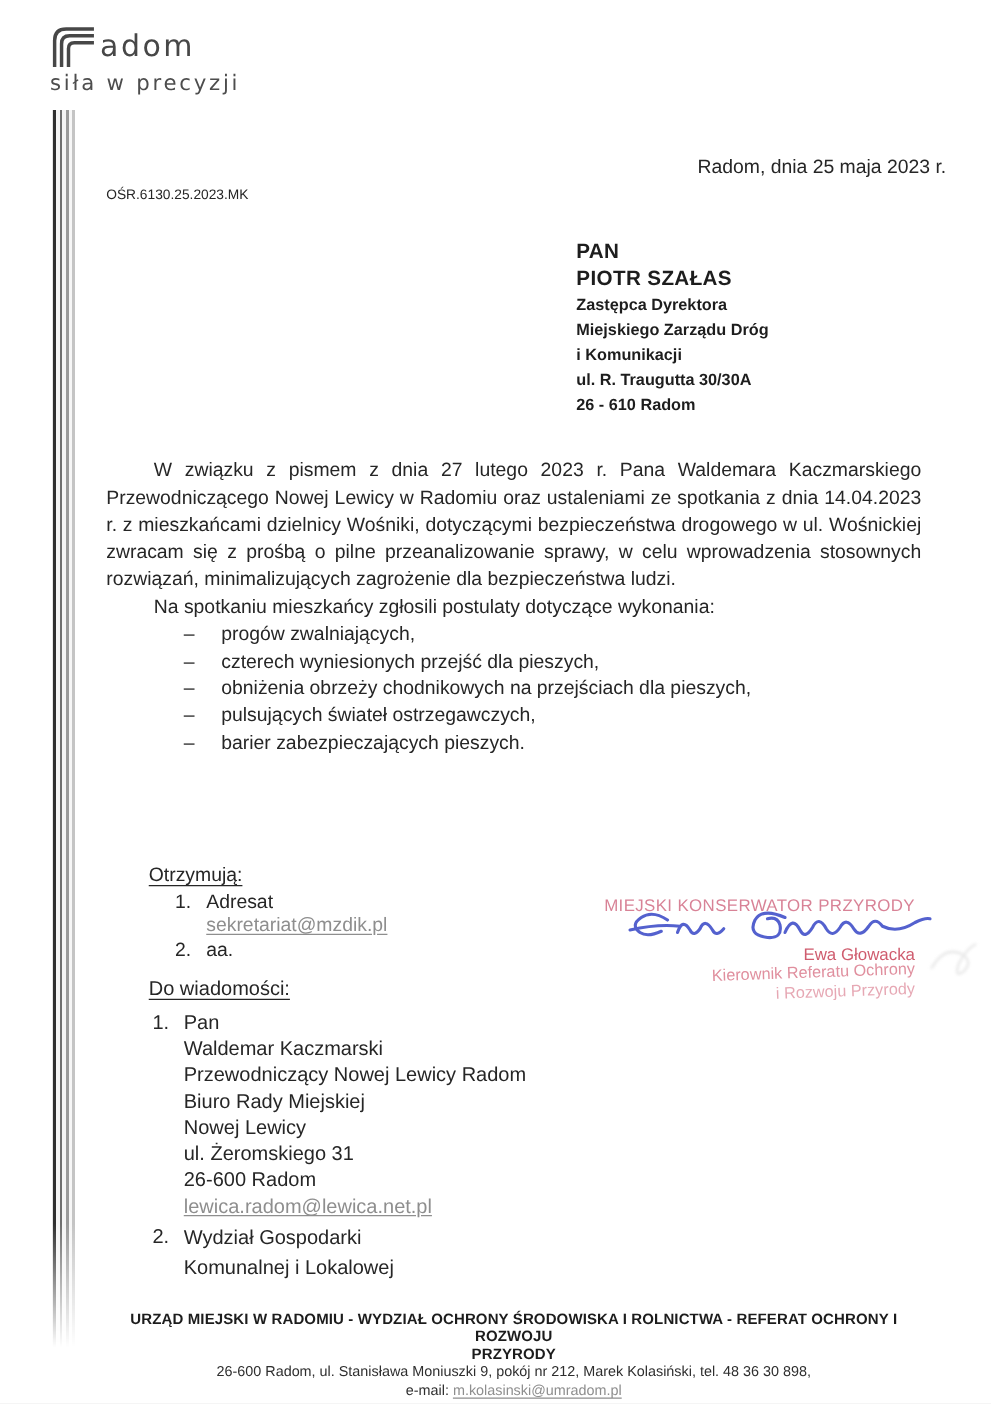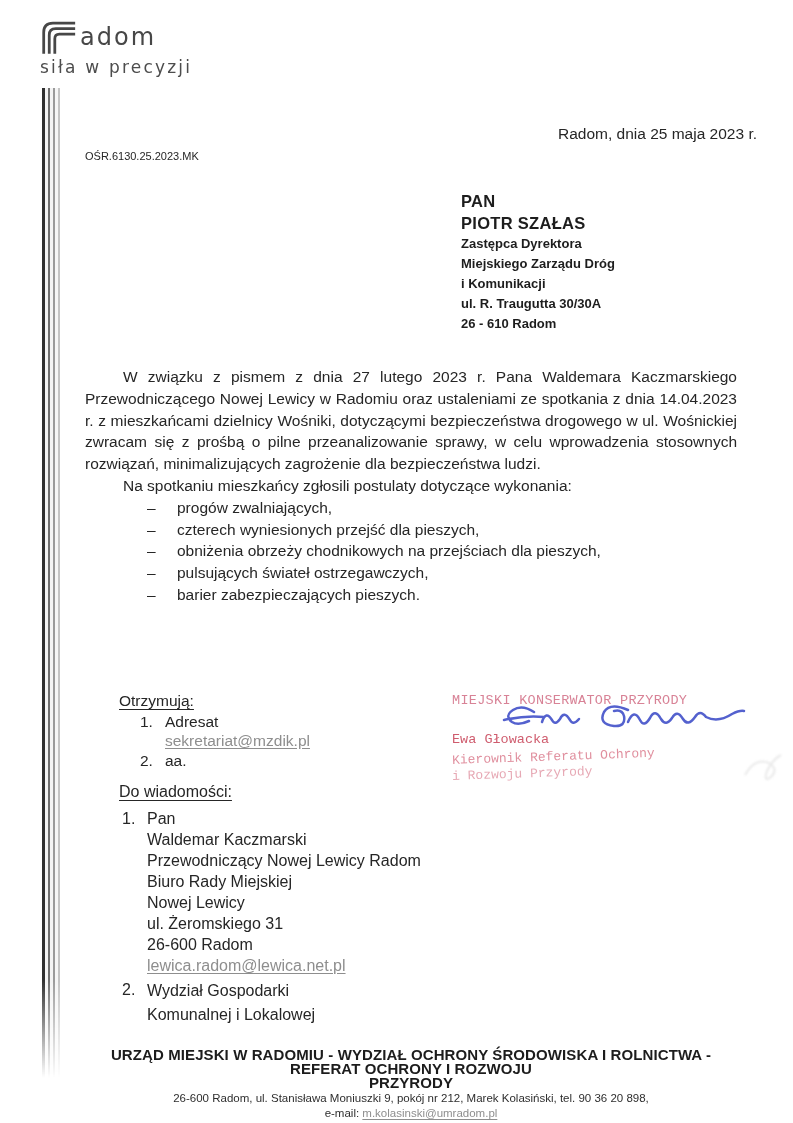--- a/index.html
+++ b/index.html
@@ -58,38 +58,38 @@
 
   
   .otrzymuja{position:absolute;left:119px;top:691px;font-size:15.5px;line-height:19px;}
   .section-heading{text-decoration:underline;text-underline-offset:3px;margin-bottom:2px;}
   .o-item{display:flex;margin-top:1px;}
   .o-num{width:25px;flex:0 0 25px;padding-left:21px;box-sizing:content-box;}
   .o-body{}
   a.email-link{color:#8e8e8e;text-decoration:underline;text-underline-offset:2px;cursor:pointer;}
 
   
-  .stamp{position:absolute;left:452px;top:693px;width:280px;text-align:left;font-family:Liberation Mono, monospace;}
+  .stamp{position:absolute;left:452px;top:717px;width:280px;text-align:right;}
   .stamp-title{font-size:13.5px;letter-spacing:.3px;color:rgba(205,95,120,.78);white-space:nowrap;}
   .signature-svg{display:block;margin:-8px 0 0 46px;overflow:visible;}
   .stamp-name{font-size:13.5px;color:rgba(200,70,90,.88);margin-top:-8px;}
   .stamp-role1{font-size:13px;color:rgba(212,100,120,.72);transform:rotate(-2deg);margin-top:1px;}
   .stamp-role2{font-size:13px;color:rgba(214,110,130,.6);transform:rotate(-2deg);margin-top:1px;}
 
   
   .dw{position:absolute;left:119px;top:781px;font-size:16px;line-height:21px;}
   .dw .section-heading{font-size:16px;margin-bottom:6px;}
   .dw-item{display:flex;margin-bottom:3px;}
   .dw-num{width:25px;flex:0 0 25px;padding-left:3px;box-sizing:content-box;}
   .dw-line{line-height:21px;}
   .dw-item2 .dw-line{line-height:24px;}
 
   
   .footer{position:absolute;left:86px;top:1048px;width:650px;text-align:center;}
-  .f-bold{font-size:15px;font-weight:700;color:#1c1c1c;letter-spacing:.1px;line-height:14px;}
+  .f-bold{font-size:12px;font-weight:700;color:#1c1c1c;letter-spacing:.1px;line-height:14px;}
   .f-normal{font-size:11.5px;color:#2e2e2e;line-height:14px;margin-top:1px;}
 
   
   .smudge{position:absolute;left:735px;top:733px;opacity:.55;filter:blur(1.2px);}
 </style>
 </head>
 <body>
 
 <div id="page">
 
@@ -200,21 +200,21 @@
       <span>
         <div class="dw-line">Wydział Gospodarki</div>
         <div class="dw-line">Komunalnej i Lokalowej</div>
       </span>
     </div>
   </div>
 
   <div class="footer">
     <div class="f-bold">URZĄD MIEJSKI W RADOMIU - WYDZIAŁ OCHRONY ŚRODOWISKA I ROLNICTWA - REFERAT OCHRONY I ROZWOJU</div>
     <div class="f-bold">PRZYRODY</div>
-    <div class="f-normal">26-600 Radom, ul. Stanisława Moniuszki 9, pokój nr 212, Marek Kolasiński, tel. 90 36 20 898,</div>
+    <div class="f-normal">26-600 Radom, ul. Stanisława Moniuszki 9, pokój nr 212, Marek Kolasiński, tel. 48 36 30 898,</div>
     <div class="f-normal"><span>e-mail: </span><a class="email-link">m.kolasinski@umradom.pl</a></div>
   </div>
 
   <svg class="smudge" width="56" height="56" viewBox="0 0 56 56">
     <path d="M10 42 Q20 24 34 30 Q44 36 36 44 Q28 50 32 38 Q38 26 46 22" fill="none" stroke="#d7d7d7" stroke-width="2"></path>
   </svg>
 
 </div>
 
 </body></html>

